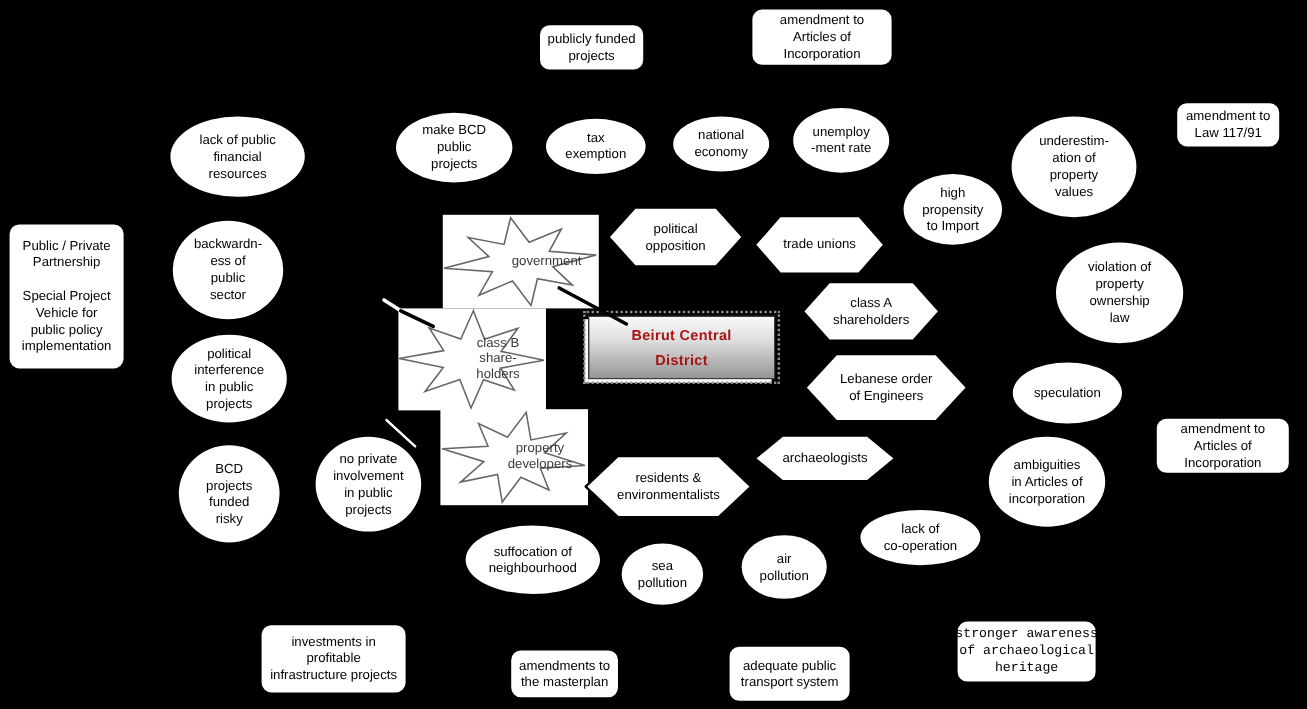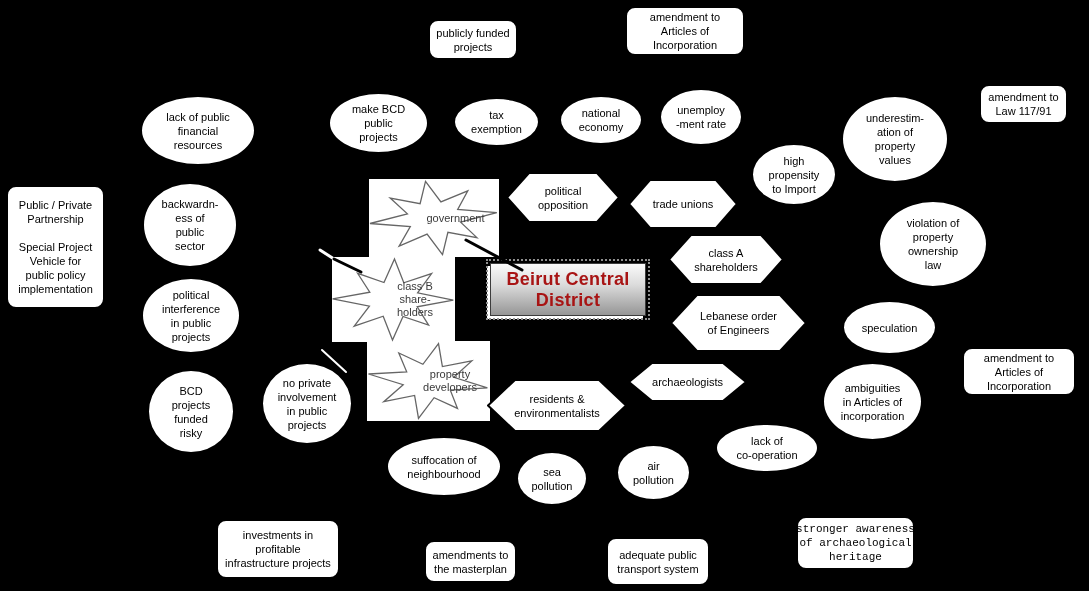--- a/index.html
+++ b/index.html
@@ -19,21 +19,21 @@
   .hex svg,.burst svg{position:absolute;inset:0;z-index:1;}
   .burst{background:#fff;}
   .burst .line{color:#3a3a3a;line-height:13px;min-height:13px;padding-left:43px;}
   .center-node{
     background:linear-gradient(180deg,#fafafa 0%,#dcdcdc 40%,#969696 100%);
     border:1px solid #3c3c3c;
     outline:2px dotted #8f8f8f;outline-offset:2px;
     box-shadow:-3px 3px 0 #ffffff;
   }
   .center-node .line{
-    font-size:18px;font-weight:bold;line-height:21px;min-height:21px;
+    font-size:12px;font-weight:bold;line-height:21px;min-height:21px;
     letter-spacing:0.3px;
   }
   #connector-layer{position:absolute;inset:0;z-index:5;pointer-events:none;}
 </style>
 </head>
 <body>
 
 <div id="stage">
   <div id="diagram">
       <div class="node burst" style="left: 369px; top: 179px; width: 130px; height: 78px;">
@@ -179,21 +179,21 @@
           <div class="line">air</div>
           <div class="line">pollution</div>
         </div>
       </div>
       <div class="node ellipse" style="left: 715px; top: 423px; width: 104px; height: 50px;">
         <div class="label">
           <div class="line">lack of</div>
           <div class="line">co-operation</div>
         </div>
       </div>
-      <div class="node rrect" style="left: 428px; top: 19px; width: 90px; height: 41px;">
+      <div class="node rrect" style="left: 448px; top: 19px; width: 90px; height: 41px;">
         <div class="label">
           <div class="line">publicly funded</div>
           <div class="line">projects</div>
         </div>
       </div>
       <div class="node rrect" style="left: 625px; top: 6px; width: 120px; height: 50px;">
         <div class="label">
           <div class="line">amendment to</div>
           <div class="line">Articles of</div>
           <div class="line">Incorporation</div>

